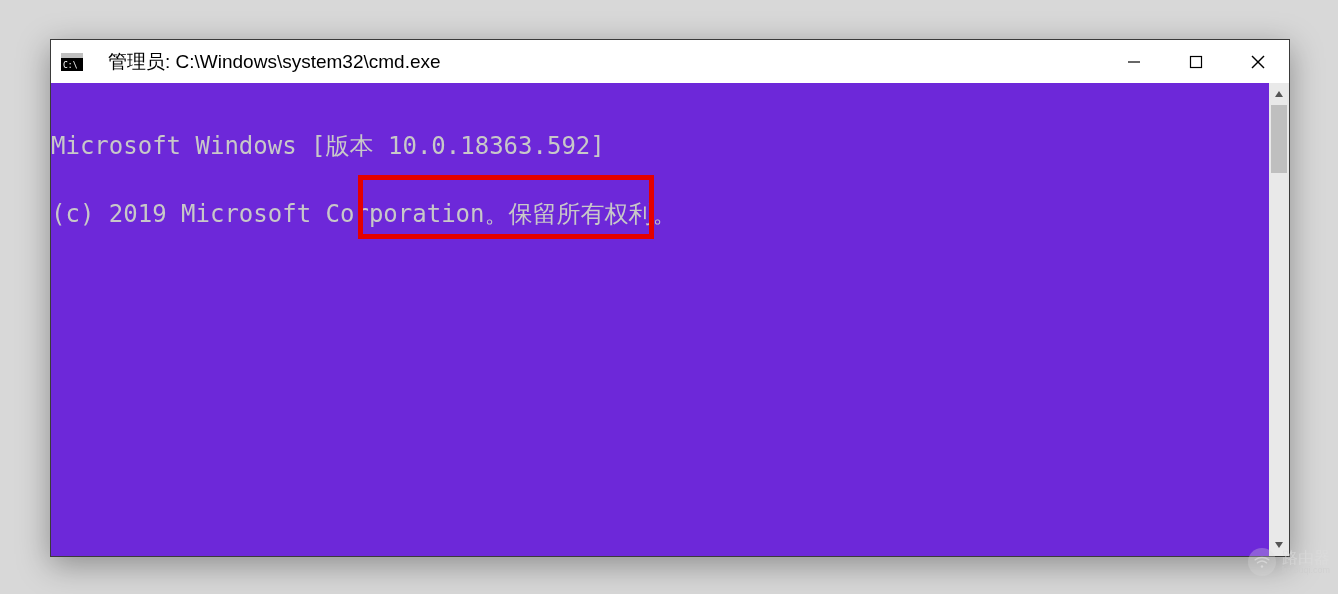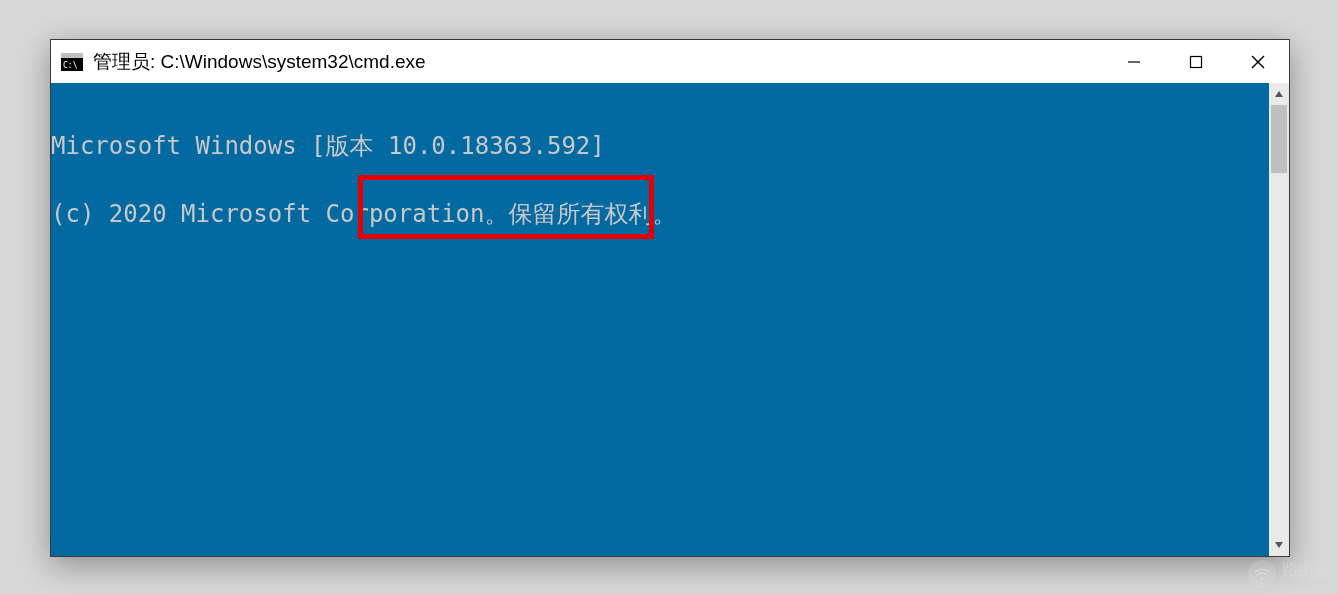--- a/index.html
+++ b/index.html
@@ -42,20 +42,21 @@
   .title-icon {
     width: 22px;
     height: 18px;
     margin-right: 10px;
     display: inline-block;
   }
   .title-text {
     flex: 1;
     white-space: nowrap;
     overflow: hidden;
+    margin-left: 15px;
   }
   .win-controls {
     display: flex;
     height: 100%;
   }
   .win-btn {
     width: 62px;
     height: 100%;
     display: flex;
     align-items: center;
@@ -64,21 +65,21 @@
     color: #000;
   }
   .win-btn svg { display:block; }
   .client {
     flex: 1;
     display: flex;
     min-height: 0;
   }
   .console {
     flex: 1;
-    background: #0369a1;
+    background: #6d28d9;
     color: #c8c8c8;
     font-family: "NSimSun", "SimSun", "Consolas", monospace;
     font-size: 24px;
     line-height: 34px;
     padding: 12px 0 0 0;
     white-space: pre;
     position: relative;
     overflow: hidden;
   }
   .console .line {
@@ -113,21 +114,21 @@
   .vscroll .thumb {
     position: absolute;
     left: 2px; right: 2px;
     top: 22px;
     height: 68px;
     background: #bfbfbf;
   }
   .watermark {
     position: absolute;
     right: 8px;
-    bottom: 6px;
+    bottom: 18px;
     display: flex;
     align-items: center;
     gap: 6px;
     opacity: 0.6;
     color: #ddd;
     font-size: 16px;
     line-height: 1;
     pointer-events: none;
   }
   .watermark .wifi {
@@ -169,21 +170,21 @@
               <line x1="2" y1="2" x2="14" y2="14" stroke="#000" stroke-width="1.4"></line>
               <line x1="14" y1="2" x2="2" y2="14" stroke="#000" stroke-width="1.4"></line>
             </svg>
         </div>
       </div>
     </div>
 
     <div class="client">
       <div class="console">
 <span class="line">Microsoft Windows [版本 10.0.18363.592]</span>
-<span class="line">(c) 2020 Microsoft Corporation。保留所有权利。</span>
+<span class="line">(c) 2019 Microsoft Corporation。保留所有权利。</span>
 <span class="line"></span>
         <div class="highlight-box"></div>
       </div>
 
       <div class="vscroll">
         <div class="arrow up">
           <svg width="10" height="10" viewBox="0 0 10 10">
               <polygon points="5,2 9,8 1,8" fill="#555"></polygon>
             </svg>
         </div>

